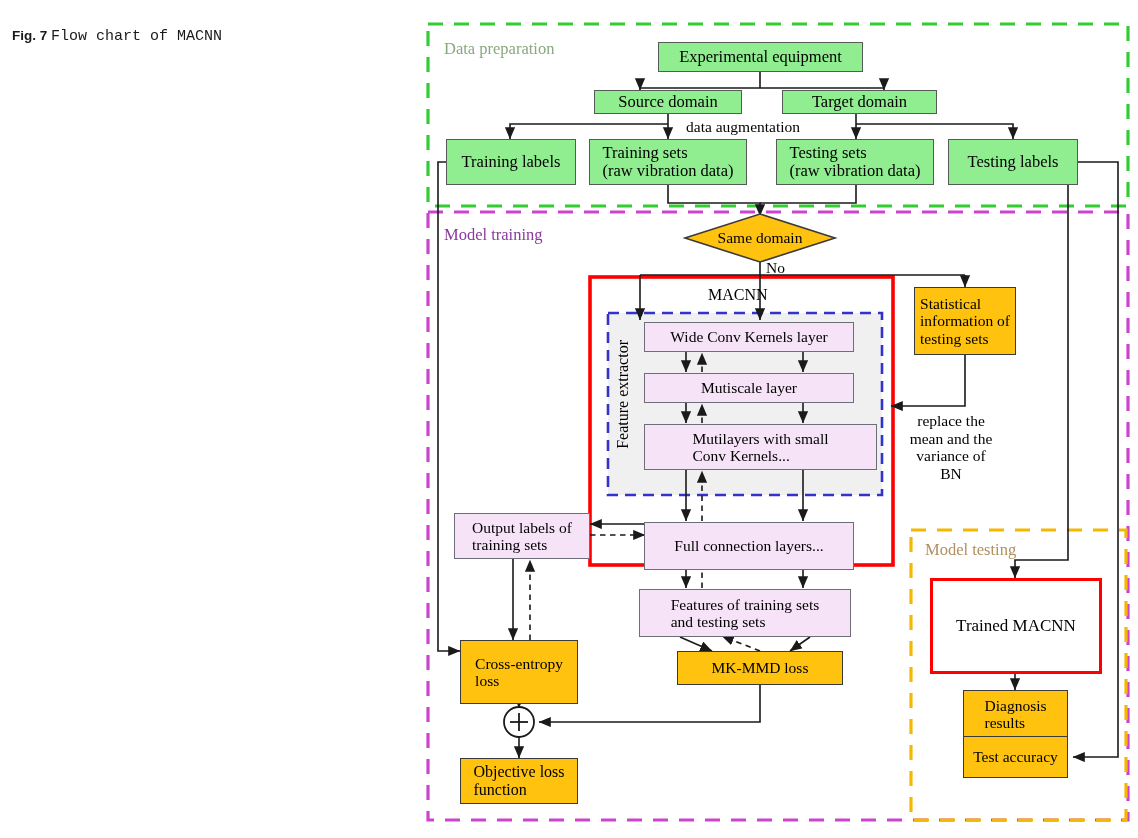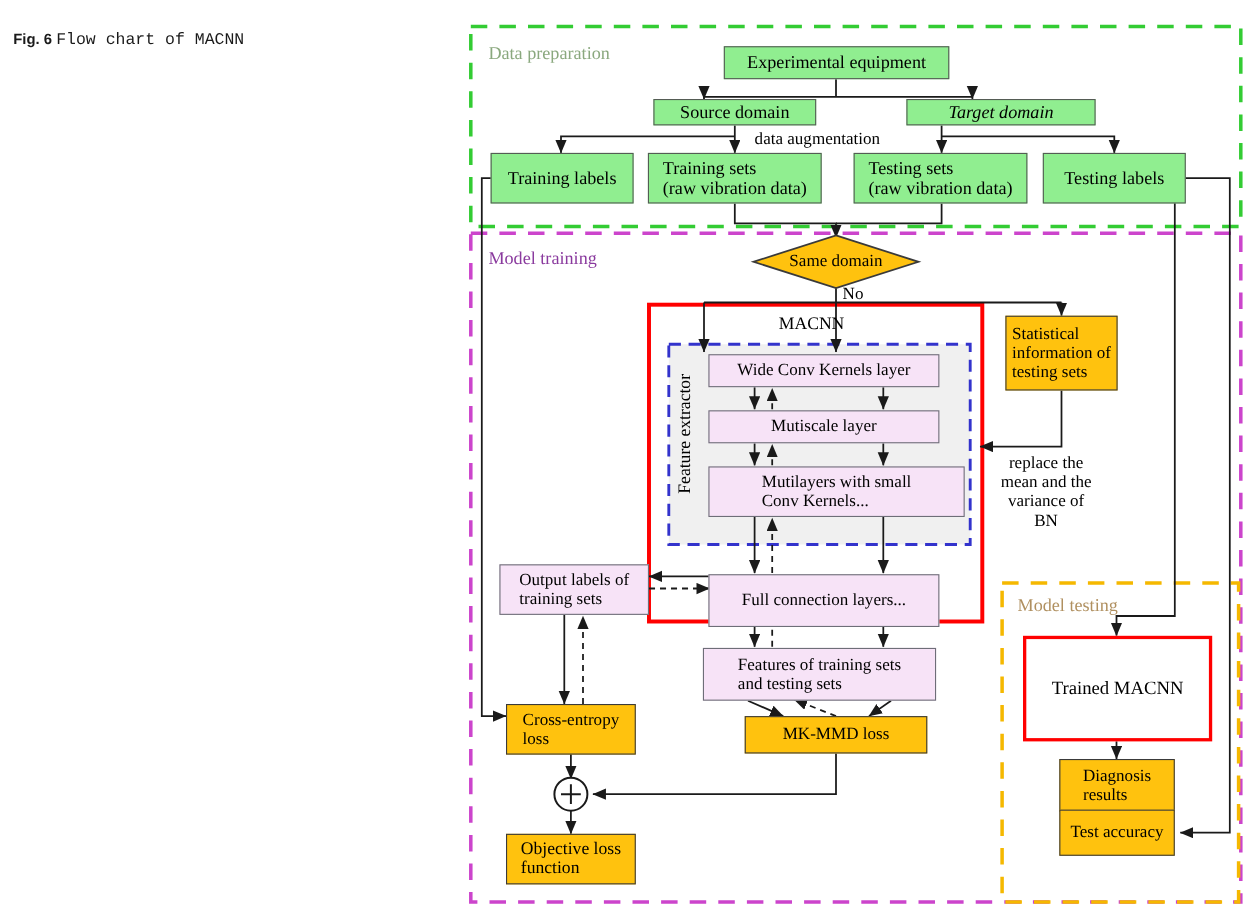--- a/index.html
+++ b/index.html
@@ -25,21 +25,21 @@
   .diamond-wrap{position:absolute;}
   .diamond-label{position:absolute;left:0;top:0;width:100%;height:100%;
         display:flex;align-items:center;justify-content:center;font-size:15.5px;color:#000;}
 </style>
 </head>
 <body>
 
 <div id="root">
 
   <div class="caption">
-    <b>Fig. 6</b>
+    <b>Fig. 7</b>
     <span class="ctext">Flow chart of MACNN</span>
   </div>
 
   <svg class="layer" viewBox="0 0 1138 838">
     <defs>
       <marker id="ah" markerWidth="9" markerHeight="9" refX="7.4" refY="3.2" orient="auto" markerUnits="strokeWidth">
         <path d="M0,0 L7.6,3.2 L0,6.4 z" fill="#1a1a1a"></path>
       </marker>
       <marker id="ahd" markerWidth="9" markerHeight="9" refX="7.4" refY="3.2" orient="auto" markerUnits="strokeWidth">
         <path d="M0,0 L7.6,3.2 L0,6.4 z" fill="#1a1a1a"></path>
@@ -129,21 +129,21 @@
   </svg>
 
   <div class="label zonelabel" style="left:444px;top:40px;color:#8aa87e;">Data preparation</div>
   <div class="label zonelabel" style="left:444px;top:226px;color:#8a3a9e;">Model training</div>
   <div class="label zonelabel" style="left:925px;top:541px;color:#b09060;">Model testing</div>
 
   <div class="node green" style="left:658px;top:42px;width:205px;height:30px;">Experimental equipment</div>
 
   <div class="node green" style="left:594px;top:90px;width:148px;height:24px;">Source domain</div>
 
-  <div class="node green" style="left:824px;top:90px;width:172px;height:24px;font-style:italic;">Target domain</div>
+  <div class="node green" style="left:782px;top:90px;width:155px;height:24px;">Target domain</div>
 
   <div class="node green" style="left:446px;top:139px;width:130px;height:46px;">Training labels</div>
 
   <div class="node green" style="left:589px;top:139px;width:158px;height:46px;white-space:pre-line;">Training sets
 (raw vibration data)</div>
 
   <div class="node green" style="left:776px;top:139px;width:158px;height:46px;white-space:pre-line;">Testing sets
 (raw vibration data)</div>
 
   <div class="node green" style="left:948px;top:139px;width:130px;height:46px;">Testing labels</div>
@@ -164,21 +164,21 @@
 Conv Kernels...</div>
 
   <div class="node pink" style="left:644px;top:522px;width:210px;height:48px;font-size:15.5px;">Full connection layers...</div>
 
   <div class="node pink" style="left:454px;top:513px;width:136px;height:46px;white-space:pre-line;font-size:15.5px;">Output labels of
 training sets</div>
 
   <div class="node pink" style="left:639px;top:589px;width:212px;height:48px;white-space:pre-line;font-size:15.5px;">Features of training sets
 and testing sets</div>
 
-  <div class="node orange" style="left:460px;top:640px;width:118px;height:46px;white-space:pre-line;font-size:15.5px;">Cross-entropy
+  <div class="node orange" style="left:460px;top:640px;width:118px;height:64px;white-space:pre-line;font-size:15.5px;">Cross-entropy
 loss</div>
 
   <div class="node orange" style="left:677px;top:651px;width:166px;height:34px;font-size:15.5px;">MK-MMD loss</div>
 
   <div class="node orange" style="left:460px;top:758px;width:118px;height:46px;white-space:pre-line;font-size:16px;">Objective loss
 function</div>
 
   <div class="node white" style="left:930px;top:578px;width:172px;height:96px;">Trained MACNN</div>
 
   <div class="node orange" style="left:963px;top:690px;width:105px;height:48px;white-space:pre-line;font-size:15.5px;">Diagnosis

